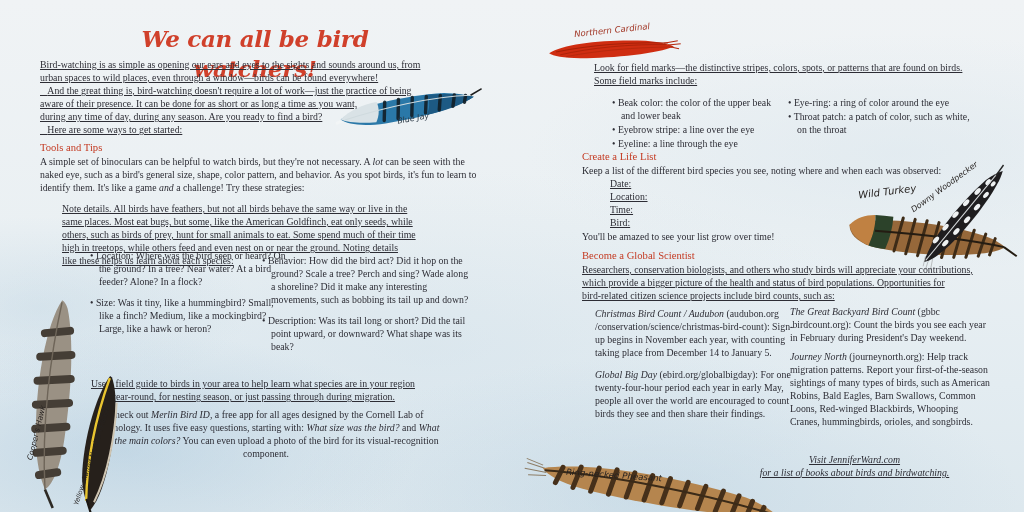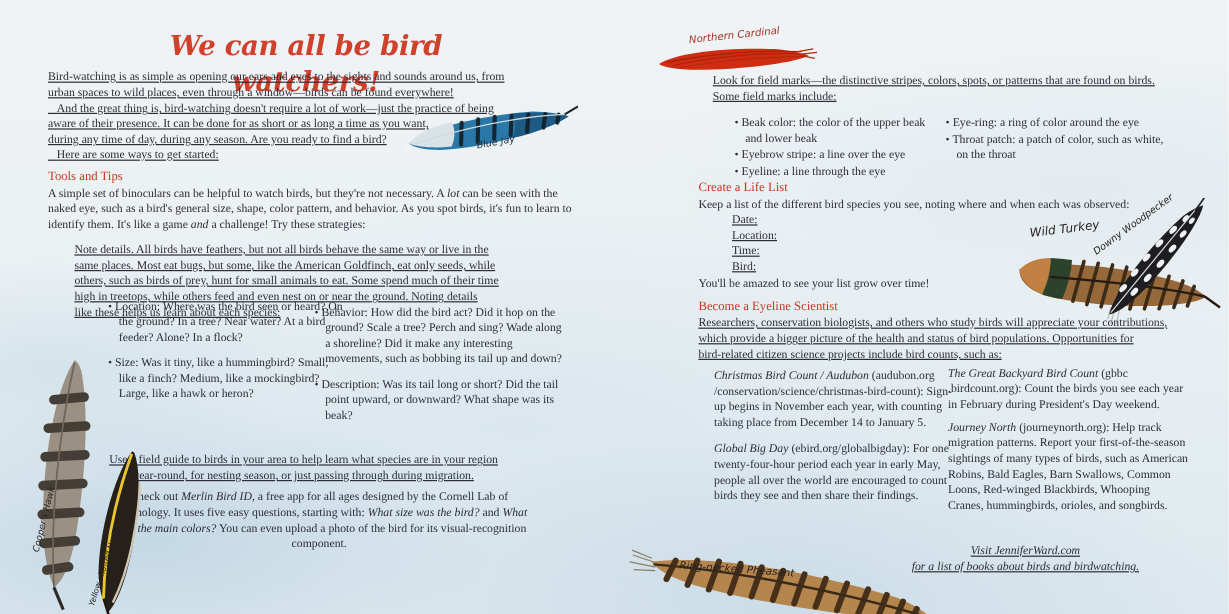--- a/index.html
+++ b/index.html
@@ -200,21 +200,21 @@
           <ellipse cx="82" cy="20.5" rx="4" ry="2.2"></ellipse>
         <ellipse cx="97" cy="19" rx="3.6" ry="2"></ellipse>
           <ellipse cx="110" cy="17" rx="3" ry="1.8"></ellipse>
       </g>
       <line x1="8" y1="18" x2="120" y2="13" stroke="#d8dcde" stroke-width="1"></line>
       <line x1="118" y1="13.5" x2="131" y2="12" stroke="#232323" stroke-width="1.4"></line>
     </svg>
   </div>
   <div class="abs hand" style="left:912px;top:206px;font-size:8px;transform:rotate(-36deg);transform-origin:left center;">Downy Woodpecker</div>
 
-  <div class="abs hdr" style="left:582px;top:250px;">Become a Eyeline Scientist</div>
+  <div class="abs hdr" style="left:582px;top:250px;">Become a Global Scientist</div>
   <div class="abs bt prew" style="left:582px;top:263px;width:430px;">Researchers, conservation biologists, and others who study birds will appreciate your contributions,
 which provide a bigger picture of the health and status of bird populations. Opportunities for
 bird-related citizen science projects include bird counts, such as:</div>
 
   <div class="abs bt" style="left:595px;top:307px;width:207px;">
     <p class="count"><span class="it">Christmas Bird Count / Audubon</span><span> (audubon.org /conservation/science/christmas-bird-count): Sign-up begins in November each year, with counting taking place from December 14 to January 5.</span></p>
     <p class="count"><span class="it">Global Big Day</span><span> (ebird.org/globalbigday): For one twenty-four-hour period each year in early May, people all over the world are encouraged to count birds they see and then share their findings.</span></p>
   </div>
   <div class="abs bt" style="left:790px;top:305px;width:200px;">
     <p class="count" style="margin-bottom:6px;"><span class="it">The Great Backyard Bird Count</span><span> (gbbc .birdcount.org): Count the birds you see each year in February during President's Day weekend.</span></p>

